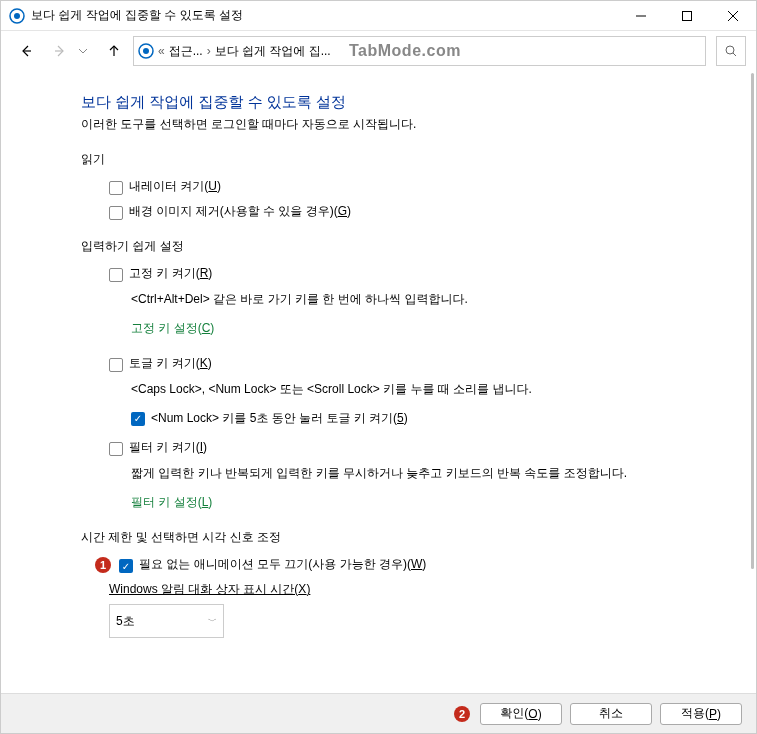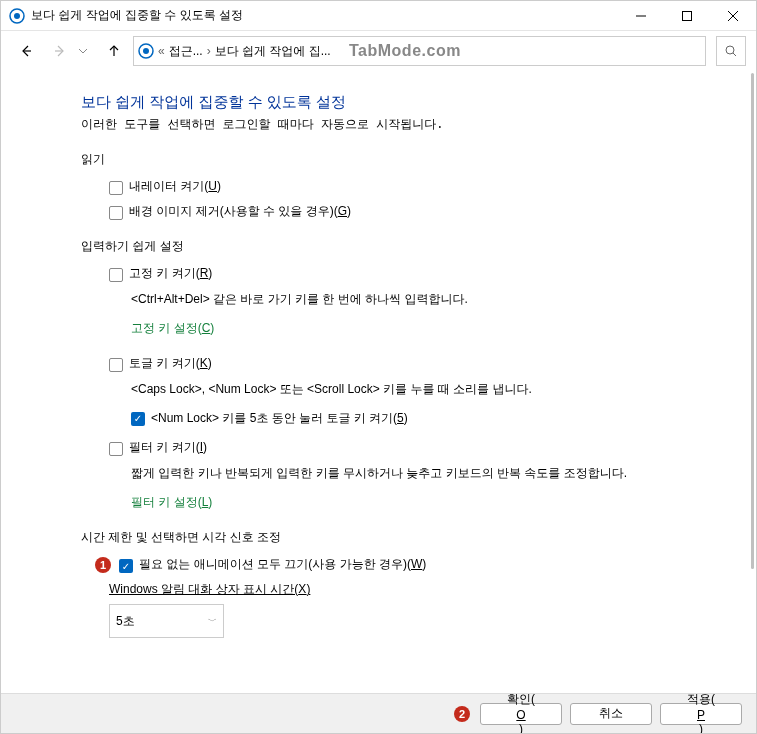--- a/index.html
+++ b/index.html
@@ -137,21 +137,20 @@
     }
     .page-title {
       color: #003399;
       font-size: 15px;
       margin-bottom: 4px;
     }
     .page-subtitle {
       font-size: 12px;
       color: #000;
       margin-bottom: 18px;
-      font-family: Liberation Mono, monospace;
     }
     .section-header {
       font-size: 12px;
       color: #000;
       margin-bottom: 10px;
       margin-top: 6px;
     }
     .option-row {
       margin-left: 28px;
       margin-bottom: 8px;
@@ -268,21 +267,20 @@
       min-width: 82px;
       height: 22px;
       border: 1px solid #aaa;
       background: #fff;
       font-size: 12px;
       display: flex;
       align-items: center;
       justify-content: center;
       border-radius: 3px;
       padding: 0 8px;
-      flex-direction: column;
     }
     .scrollbar-track {
       position: absolute;
       right: 1px;
       top: 72px;
       bottom: 40px;
       width: 6px;
     }
     .scrollbar-thumb {
       position: absolute;

